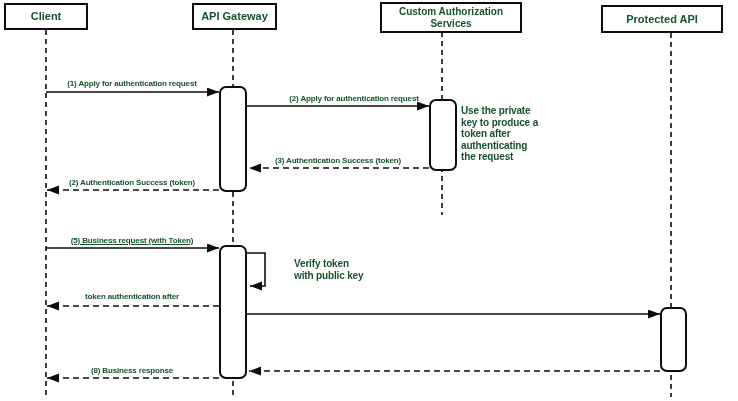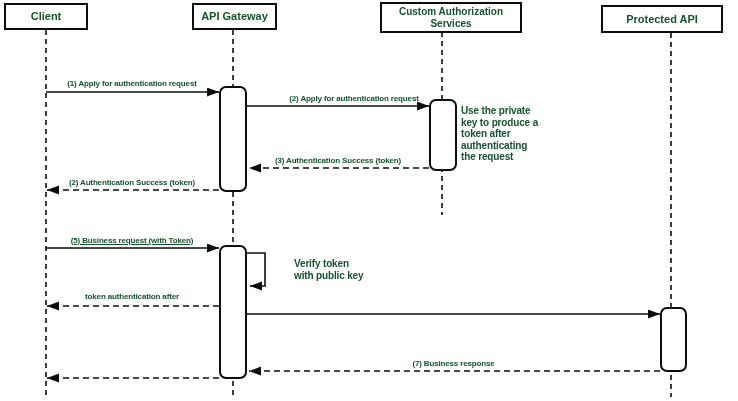--- a/index.html
+++ b/index.html
@@ -95,21 +95,21 @@
   <div class="pbox" style="left:380px; top:2px; width:142px; height:31px; font-size:10px;">Custom Authorization
 Services</div>
   <div class="pbox" style="left:601px; top:5px; width:122px; height:28px;">Protected API</div>
 
   <div class="mlabel" style="left:45px;  top:79px;  width:174px;">(1) Apply for authentication request</div>
   <div class="mlabel" style="left:247px; top:94px;  width:182px;margin-left:16px;">(2) Apply for authentication request</div>
   <div class="mlabel" style="left:247px; top:156px; width:182px;">(3) Authentication Success (token)</div>
   <div class="mlabel" style="left:45px;  top:178px; width:174px;">(2) Authentication Success (token)</div>
   <div class="mlabel" style="left:45px;  top:236px; width:174px;text-decoration:underline;">(5) Business request (with Token)</div>
   <div class="mlabel" style="left:45px;  top:292px; width:174px;">token authentication after</div>
-  <div class="mlabel" style="left:247px; top:359px; width:413px;">(7) Business response</div>
+  <div class="mlabel" style="left:45px;  top:366px; width:174px;">(8) Business response</div>
 
   <div class="note" style="left:461px; top:105px; width:82px;">Use the private
 key to produce a
 token after
 authenticating
 the request</div>
   <div class="note" style="left:270px; top:258px; width:72px;margin-left:24px;">Verify token
 with public key</div>
 
 </div>

